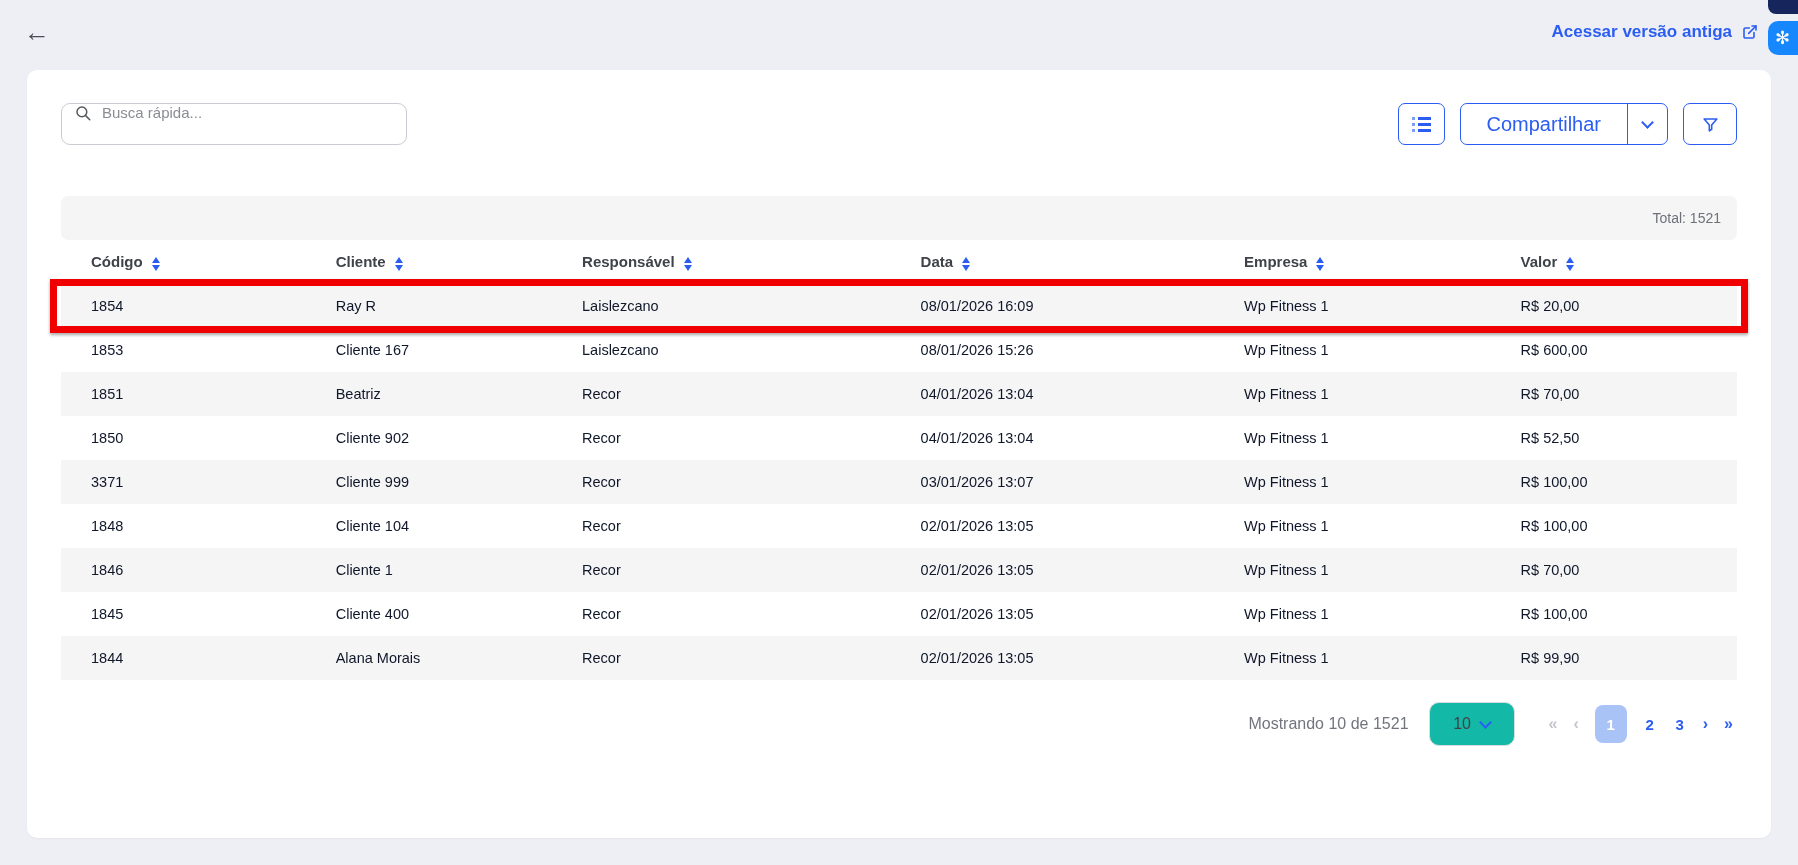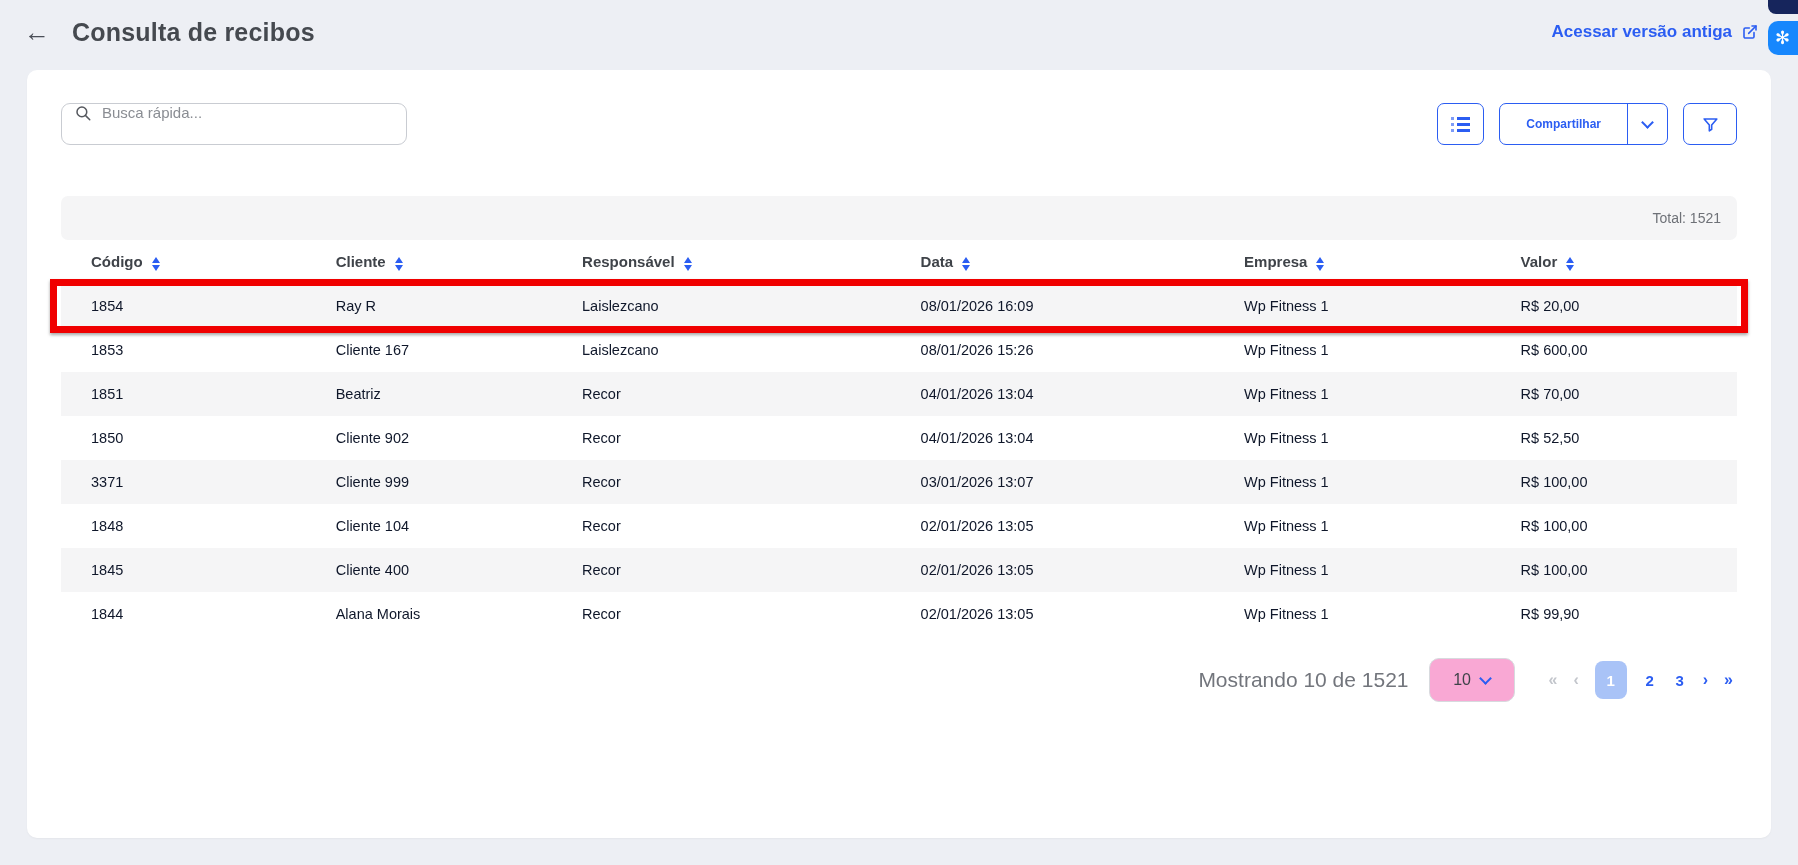--- a/index.html
+++ b/index.html
@@ -64,21 +64,21 @@
     border:1px solid #2b5df2; border-radius:7px; background:#fff;
     display:flex; align-items:center; justify-content:center;
     height:42px; cursor:pointer; color:#2b5df2;
   }
   .btn-list { width:47px; }
   .list-glyph { display:flex; flex-direction:column; gap:3px; }
   .list-glyph .lrow { display:flex; align-items:center; gap:3px; }
   .list-glyph .dot { width:3px; height:3px; background:#7d9bf7; }
   .list-glyph .bar { width:13px; height:3px; background:#2b5df2; }
   .btn-share { padding:0; overflow:hidden; }
-  .share-main { padding:0 26px; font-weight:700; font-size:12px; height:100%;
+  .share-main { padding:0 26px; font-weight:400; font-size:20px; height:100%;
     display:flex; align-items:center; }
   .share-caret {
     width:40px; height:100%; border-left:1px solid #2b5df2;
     display:flex; align-items:center; justify-content:center;
   }
   .chev {
     width:9px; height:9px; border-right:2px solid #2b5df2; border-bottom:2px solid #2b5df2;
     transform:rotate(45deg); margin-top:-4px; display:inline-block;
   }
   .btn-filter { width:54px; }
@@ -114,43 +114,42 @@
     position:absolute; left:-11px; right:-11px; top:39px; height:54px;
     border:7px solid #f00000; pointer-events:none; z-index:5;
     box-shadow:0 2px 3px rgba(0,0,0,.35);
   }
 
   
   .footer {
     display:flex; align-items:center; justify-content:flex-end;
     margin-top:22px; gap:20px; padding-right:4px;
   }
-  .showing-label { font-size:21px; color:#72757c; }
+  .showing-label { font-size:16px; color:#72757c; }
   .page-size {
     width:86px; height:44px; border:1px solid #d7dade; border-radius:10px;
     display:flex; align-items:center; justify-content:center; gap:10px;
-    font-size:16px; color:#3f4349; cursor:pointer; background:#f9a8d4;
+    font-size:16px; color:#3f4349; cursor:pointer; background:#14b8a6;
   }
   .pager { display:flex; align-items:center; gap:16px; margin-left:14px; }
   .pager .nav { font-size:16px; font-weight:700; cursor:pointer; }
   .pager .nav.disabled { color:#c3c6cc; }
   .pager .nav.active-nav { color:#2b5df2; }
   .page-num { font-size:15px; font-weight:700; color:#2b5df2; cursor:pointer;
     min-width:14px; text-align:center; }
   .page-num.current {
     background:#a9c3f7; color:#fff; border-radius:8px;
     width:32px; height:38px; display:flex; align-items:center; justify-content:center;
   }
 </style>
 </head>
 <body>
 
 <div class="top-header">
   <span class="back-arrow">←</span>
-  <span class="page-title">Consulta de recibos</span>
   <span class="old-version">
     <span>Acessar versão antiga</span>
     <svg width="16" height="16" viewBox="0 0 24 24" fill="none" stroke="#2b5df2" stroke-width="2.4" stroke-linecap="round" stroke-linejoin="round">
       <path d="M18 13v6a2 2 0 0 1-2 2H5a2 2 0 0 1-2-2V8a2 2 0 0 1 2-2h6"></path>
       <polyline points="15 3 21 3 21 9"></polyline>
         <line x1="10" y1="14" x2="21" y2="3"></line>
     </svg>
   </span>
 
   <div class="widget-dark"></div>
@@ -288,20 +287,28 @@
           </tr>
           <tr>
             <td>1848</td>
             <td>Cliente 104</td>
             <td>Recor</td>
             <td>02/01/2026 13:05</td>
             <td>Wp Fitness 1</td>
             <td>R$ 100,00</td>
           </tr>
           <tr>
+            <td>1846</td>
+            <td>Cliente 1</td>
+            <td>Recor</td>
+            <td>02/01/2026 13:05</td>
+            <td>Wp Fitness 1</td>
+            <td>R$ 70,00</td>
+          </tr>
+          <tr>
             <td>1845</td>
             <td>Cliente 400</td>
             <td>Recor</td>
             <td>02/01/2026 13:05</td>
             <td>Wp Fitness 1</td>
             <td>R$ 100,00</td>
           </tr>
           <tr>
             <td>1844</td>
             <td>Alana Morais</td>

